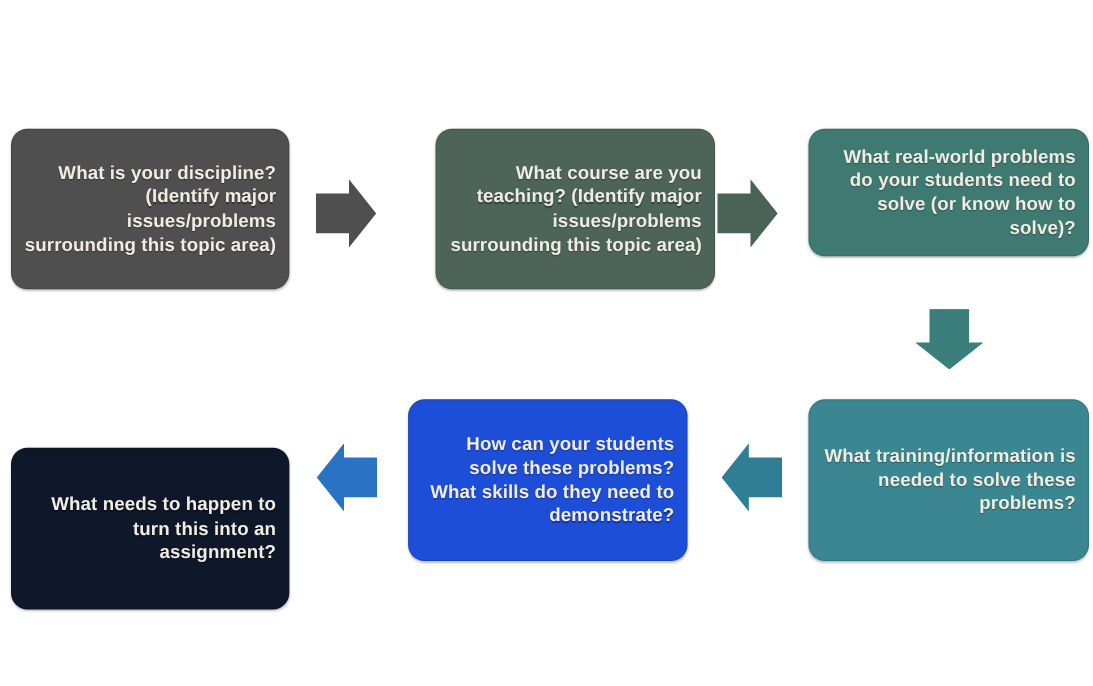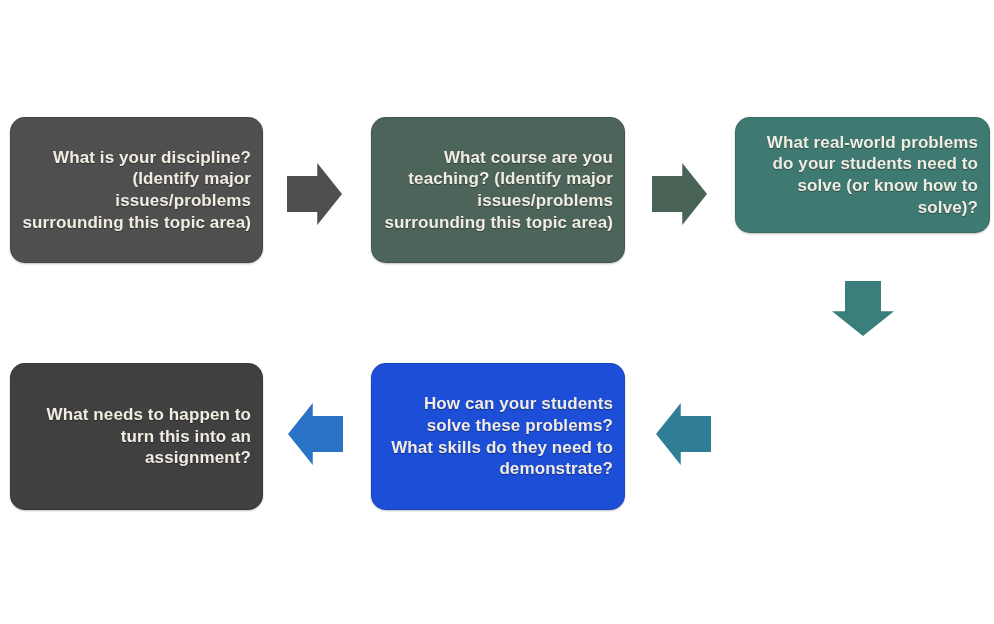--- a/index.html
+++ b/index.html
@@ -69,38 +69,41 @@
 <body>
 
 <div class="canvas">
 
   <div class="node" id="node-discipline" style="background-color: rgb(79, 79, 79);">
     <span class="label">What is your discipline? (Identify major issues/problems surrounding this topic area)</span>
   </div>
 
   <div class="arrow arrow-right" id="arrow-1" style="background-color: rgb(79, 79, 79);"></div>
 
-  <div class="node" id="node-course" style="background-color: rgb(76, 100, 89);">
+  <div class="node" id="node-course" style="background-color: rgb(76, 100, 89); margin-left: 25px;">
     <span class="label">What course are you teaching? (Identify major issues/problems surrounding this topic area)</span>
   </div>
 
   <div class="arrow arrow-right" id="arrow-2" style="background-color: rgb(74, 99, 87);"></div>
 
   <div class="node" id="node-realworld" style="background-color: rgb(63, 122, 114);">
     <span class="label">What real-world problems do your students need to solve (or know how to solve)?</span>
   </div>
 
   <div class="arrow arrow-down" id="arrow-3" style="background-color: rgb(58, 127, 124);"></div>
 
+  <div class="node" id="node-training" style="background-color: rgb(58, 135, 145);">
+    <span class="label">What training/information is needed to solve these problems?</span>
+  </div>
 
   <div class="arrow arrow-left" id="arrow-4" style="background-color: rgb(47, 126, 150);"></div>
 
   <div class="node" id="node-skills" style="background-color: #1d4ed8;">
     <span class="label">How can your students solve these problems? What skills do they need to demonstrate?</span>
   </div>
 
   <div class="arrow arrow-left" id="arrow-5" style="background-color: rgb(42, 115, 196);"></div>
 
-  <div class="node" id="node-assignment" style="background-color: #404040;">
+  <div class="node" id="node-assignment" style="background-color: #0f172a; margin-top: 44px;">
     <span class="label">What needs to happen to turn this into an assignment?</span>
   </div>
 
 </div>
 
 </body></html>

